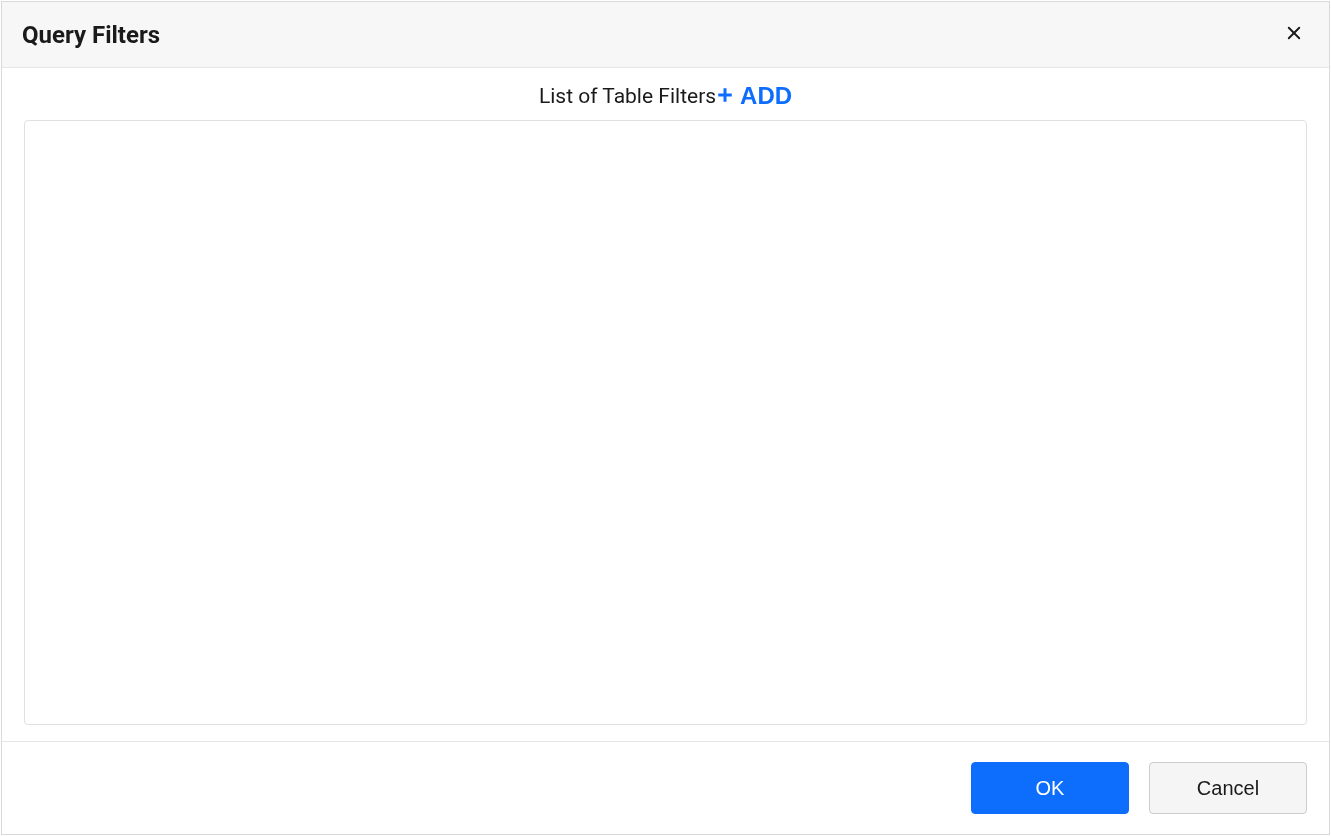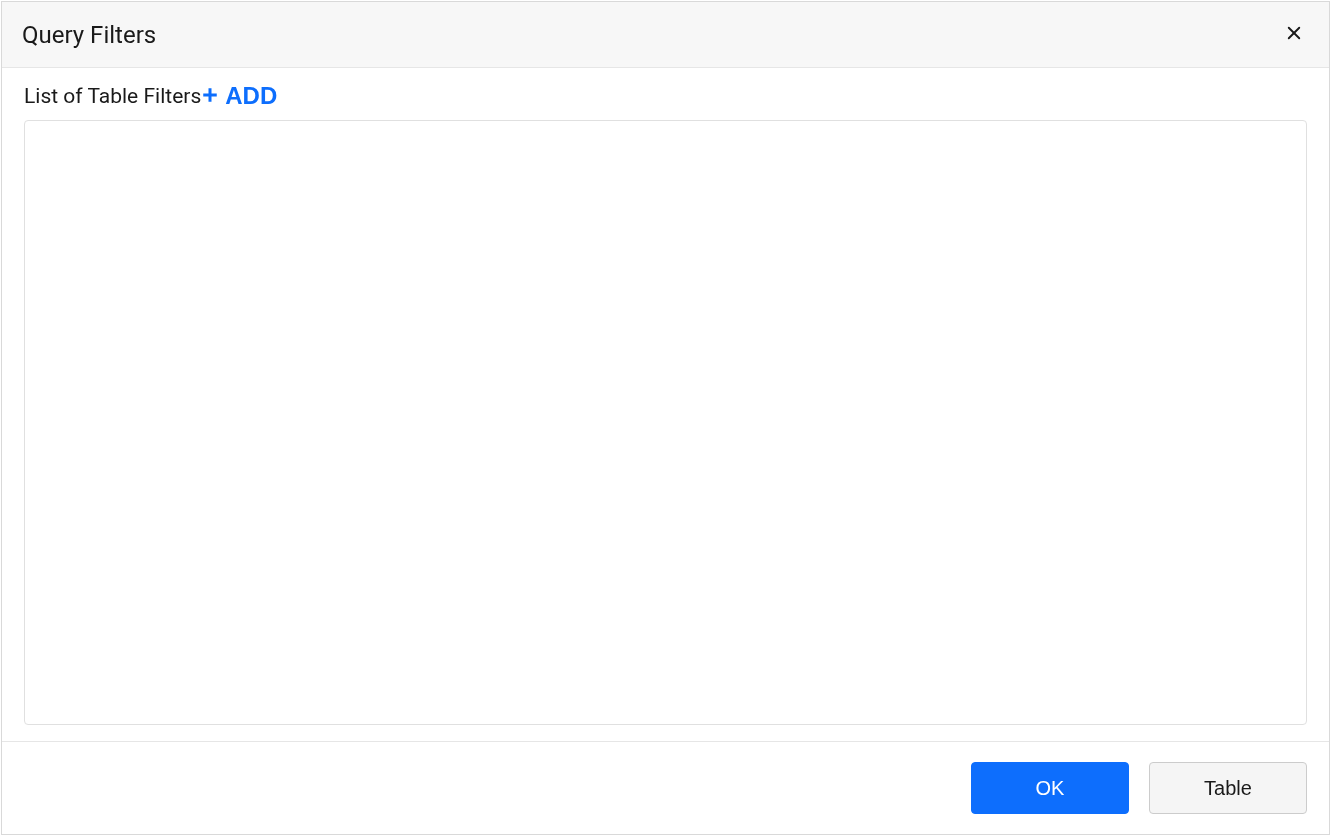--- a/index.html
+++ b/index.html
@@ -25,21 +25,21 @@
     .dialog-header {
       background: #f7f7f7;
       border-bottom: 1px solid #e6e6e6;
       display: flex;
       align-items: center;
       justify-content: space-between;
       padding: 18px 22px 18px 20px;
     }
     .dialog-title {
       font-size: 24px;
-      font-weight: 400;
+      font-weight: 700;
       color: #1a1a1a;
     }
     .close-btn {
       background: none;
       border: none;
       cursor: pointer;
       padding: 4px;
       display: inline-flex;
       align-items: center;
       justify-content: center;
@@ -52,21 +52,21 @@
     .dialog-body {
       flex: 1;
       padding: 14px 22px 16px 22px;
       display: flex;
       flex-direction: column;
       background: #ffffff;
     }
     .subheader {
       display: flex;
       align-items: center;
-      justify-content: flex-start;
+      justify-content: center;
       margin-bottom: 10px;
     }
     .subheader-title {
       font-size: 21px;
       font-weight: 400;
       color: #1a1a1a;
     }
     .add-btn {
       background: none;
       border: none;
@@ -147,15 +147,15 @@
           </svg>
         </span>
         <span>ADD</span>
       </button>
     </div>
     <div class="filter-list"></div>
   </div>
 
   <div class="dialog-footer">
     <button class="btn btn-primary">OK</button>
-    <button class="btn btn-secondary">Table</button>
+    <button class="btn btn-secondary">Cancel</button>
   </div>
 </div>
 
 </body></html>

